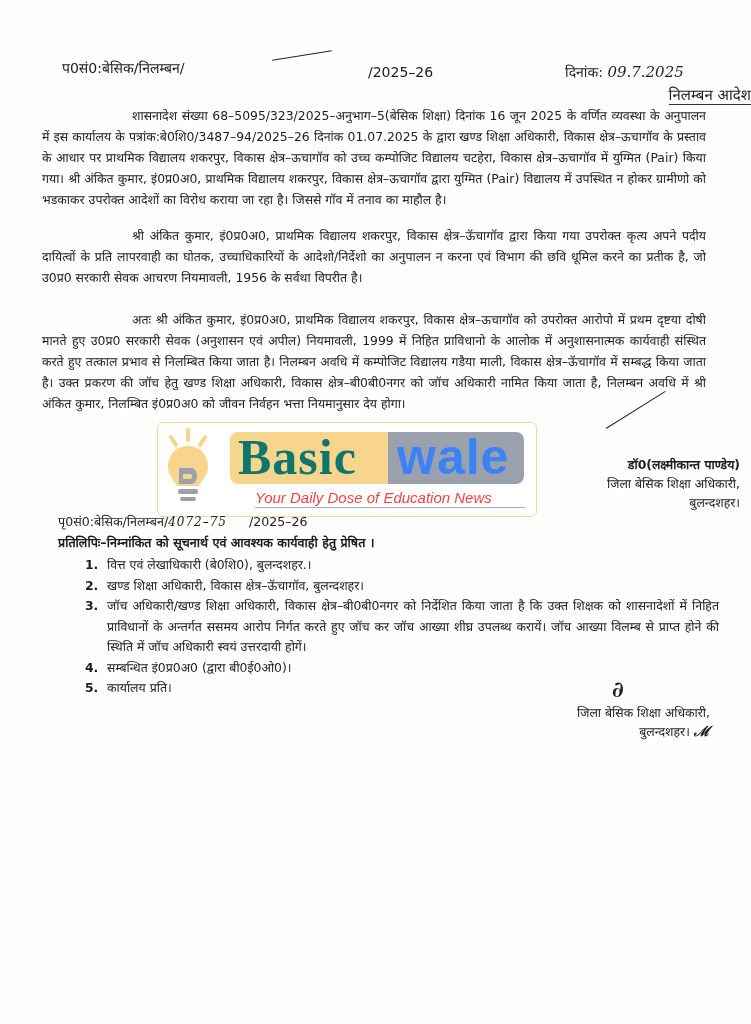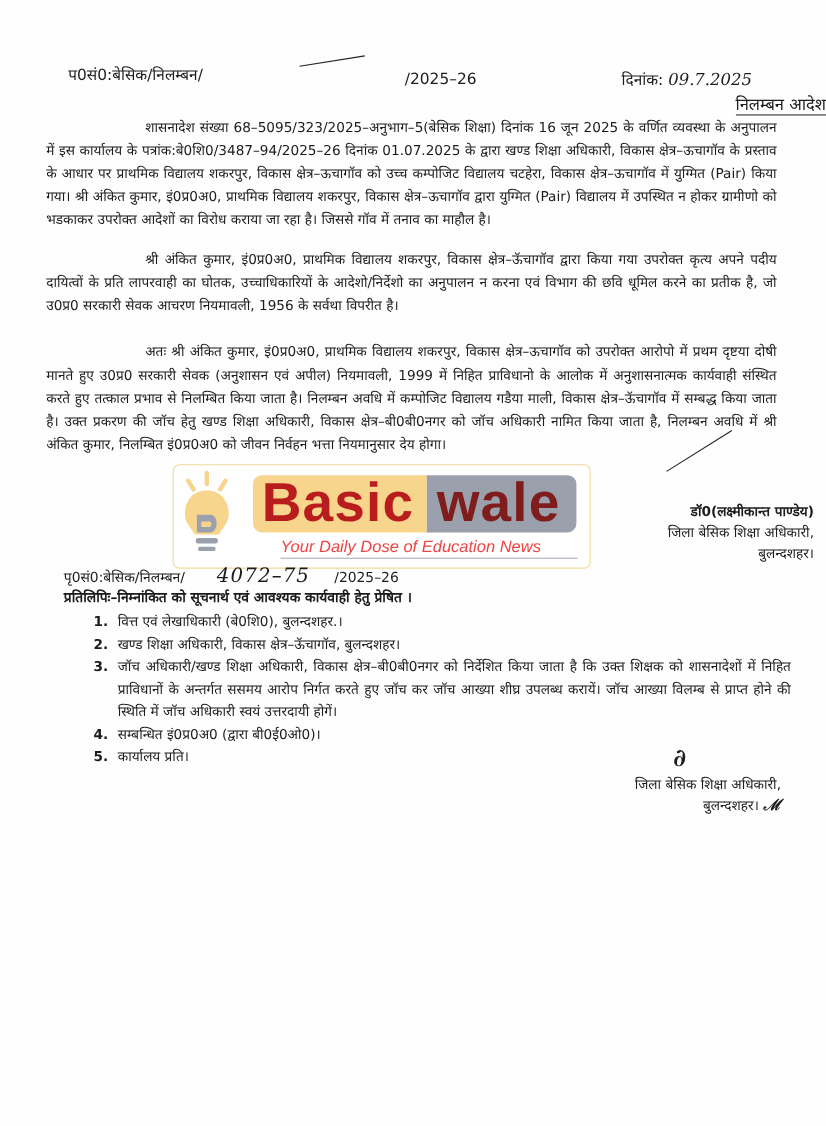--- a/index.html
+++ b/index.html
@@ -19,39 +19,39 @@
   .para { position: absolute; left: 42px; width: 664px; font-size: 12.4px; line-height: 21px;
           text-align: justify; text-align-last: left; }
   .para .indent { display: inline-block; width: 90px; }
   .p1 { top: 105px; }
   .p2 { top: 225px; }
   .p3 { top: 309px; }
   .sig-scribble { left: 606px; top: 428px; width: 70px; height: 0; border-top: 1.4px solid #222; transform: rotate(-32deg); transform-origin: left; }
   .sig-block { left: 540px; top: 455px; width: 200px; text-align: right; font-size: 12.4px; line-height: 19px; white-space: normal; }
   .sig-name { font-weight: bold; }
   .copy-ref { left: 58px; top: 513px; font-size: 12.6px; }
-  .copy-ref .hand { font-family: "DejaVu Serif", serif; font-style: italic; font-size: 18px; letter-spacing: 1px; margin-left: 29px; }
+  .copy-ref .hand { font-family: "DejaVu Serif", serif; font-style: italic; font-size: 12px; letter-spacing: 1px; }
   .copy-ref .yr { margin-left: 22px; }
   .copy-intro { left: 58px; top: 534px; font-size: 12.6px; font-weight: bold; }
   .copy-list { position: absolute; left: 85px; top: 555px; width: 634px; margin: 0; padding: 0; list-style: none;
                font-size: 12.4px; line-height: 20.5px; }
   .copy-list li { position: relative; padding-left: 22px; text-align: justify; text-align-last: left; }
   .copy-list li .num { position: absolute; left: 0; top: 0; font-weight: bold; }
   .sig2-mark { left: 612px; top: 676px; font-family: "DejaVu Serif", serif; font-style: italic; font-size: 22px; font-weight: bold; }
   .sig2-block { left: 560px; top: 703px; width: 150px; text-align: right; font-size: 12.4px; line-height: 19px; white-space: normal; }
   .sig2-initial { font-family: "DejaVu Serif", serif; font-style: italic; font-weight: bold; font-size: 14px; margin-left: 4px; }
 
   
   .wm { left: 157px; top: 422px; width: 378px; height: 93px; border: 1.5px solid #f2d99a; border-radius: 6px;
         background: rgba(255,255,255,0.78); }
   .wm-bulb { left: 165px; top: 428px; width: 46px; height: 82px; }
   .wm-basic-bg { left: 230px; top: 432px; width: 158px; height: 52px; background: #f8d58c; border-radius: 8px 0 0 8px; }
   .wm-wale-bg { left: 388px; top: 432px; width: 136px; height: 52px; background: #9aa1ad; border-radius: 0 8px 8px 0; }
-  .wm-basic { left: 238px; top: 428px; font-family: Liberation Sans, sans-serif; font-weight: bold; font-size: 50px; color: #b91c1c; letter-spacing: 1px; }
-  .wm-wale { left: 397px; top: 428px; font-family: "Liberation Sans", sans-serif; font-weight: bold; font-size: 50px; color: #7f1d1d; letter-spacing: 1px; }
+  .wm-basic { left: 238px; top: 428px; font-family: Liberation Serif, serif; font-weight: bold; font-size: 50px; color: #0f766e; letter-spacing: 1px; }
+  .wm-wale { left: 397px; top: 428px; font-family: "Liberation Sans", sans-serif; font-weight: bold; font-size: 50px; color: #3b82f6; letter-spacing: 1px; }
   .wm-tag { left: 255px; top: 489px; font-family: "Liberation Sans", sans-serif; font-style: italic; font-size: 15px; color: #ef4444; }
   .wm-line { left: 255px; top: 507px; width: 270px; height: 0; border-top: 1.5px solid #a9afb9; }
 </style>
 </head>
 <body>
 
 <div class="page">
 
 
   <div class="abs ref-left">प0सं0:बेसिक/निलम्बन/</div>

